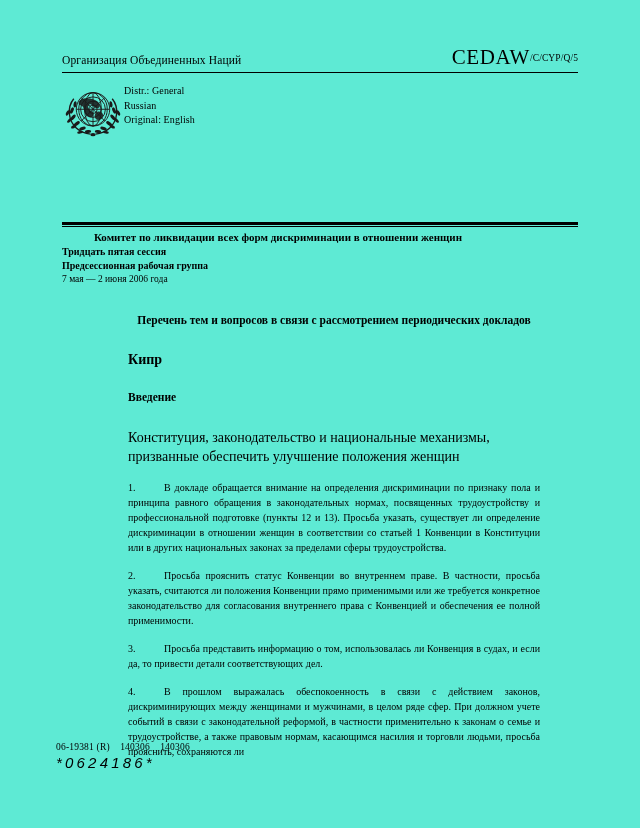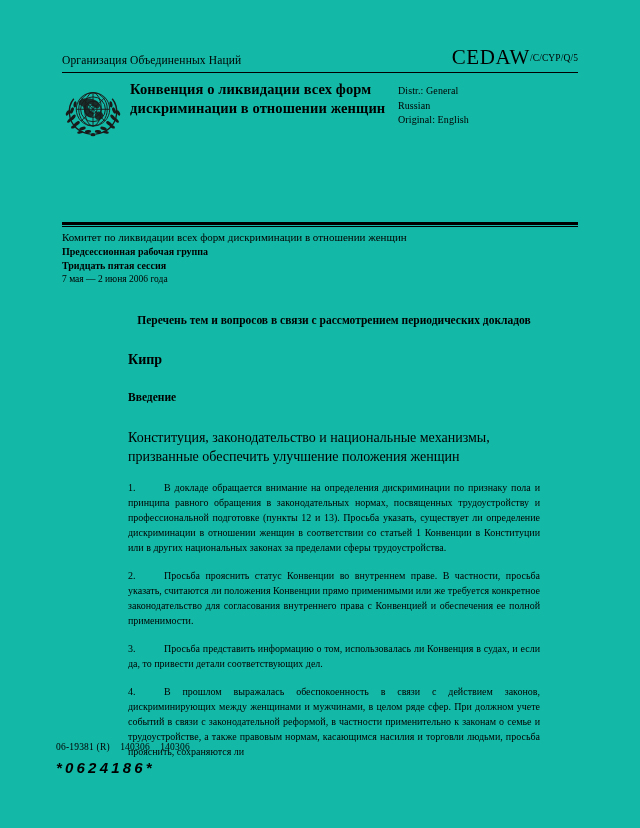--- a/index.html
+++ b/index.html
@@ -10,21 +10,21 @@
   }
   body {
     font-family: "Liberation Serif", "DejaVu Serif", serif;
     color: #000000;
   }
   #page {
     position: relative;
     width: 640px;
     height: 828px;
     margin: 0 auto;
-    background: #14b8a6;
+    background: #5eead4;
     overflow: hidden;
   }
 
   
   .masthead {
     position: absolute;
     left: 62px;
     top: 44px;
     width: 516px;
   }
@@ -111,23 +111,24 @@
   
   .committee {
     position: absolute;
     left: 62px;
     top: 230px;
     width: 400px;
     font-size: 10.5px;
     line-height: 1.42;
   }
   .committee .c-bold {
-    font-weight: normal;
+    font-weight: bold;
     font-size: 11px;
     line-height: 1.35;
+    text-align: right;
   }
   .committee .c-semi {
     font-weight: bold;
     font-size: 10px;
     line-height: 1.4;
   }
   .committee .c-plain {
     font-size: 9.5px;
     line-height: 1.45;
   }
@@ -196,26 +197,25 @@
     width: 400px;
   }
   .job-no {
     font-size: 9.5px;
     letter-spacing: 0.2px;
     line-height: 1.3;
     white-space: pre;
   }
   .barcode-text {
     font-family: "Liberation Sans", "DejaVu Sans", sans-serif;
-    font-weight: bold;
+    font-weight: normal;
     font-style: italic;
     font-size: 15px;
     letter-spacing: 3.2px;
     line-height: 1.3;
-    margin-top: 5px;
     white-space: pre;
   }
 </style>
 </head>
 <body>
 
 <div id="page">
 
   <div class="masthead">
     <div class="masthead-top">
@@ -279,36 +279,35 @@
           <ellipse cx="91" cy="50" rx="4.8" ry="2.3" transform="rotate(60 91 50)"></ellipse>
           <ellipse cx="88" cy="62" rx="4.8" ry="2.3" transform="rotate(44 88 62)"></ellipse>
           <ellipse cx="81" cy="72" rx="4.8" ry="2.3" transform="rotate(26 81 72)"></ellipse>
           <ellipse cx="71" cy="81" rx="4.6" ry="2.2" transform="rotate(12 71 81)"></ellipse>
 
           <ellipse cx="50" cy="85" rx="4.2" ry="2.6"></ellipse>
         </g>
       </svg>
     </div>
 
-    <div class="conv-title">Конвенция о ликвидации всех форм дискриминации в отношении женщин</div>
 
     <div class="distr">
       <div>Distr.: General</div>
       <div>Russian</div>
       <div>Original: English</div>
     </div>
   </div>
 
   <div class="rule-heavy" style="top:222px;"></div>
   <div class="rule-heavy lower-line" style="top:226px;"></div>
 
   <div class="committee">
     <div class="c-bold">Комитет по ликвидации всех форм дискриминации в отношении женщин</div>
+    <div class="c-semi">Тридцать пятая сессия</div>
     <div class="c-semi">Предсессионная рабочая группа</div>
-    <div class="c-semi">Тридцать пятая сессия</div>
     <div class="c-plain">7 мая — 2 июня 2006 года</div>
   </div>
 
   <div class="body-col">
 
     <div class="doc-heading">Перечень тем и вопросов в связи с рассмотрением периодических докладов</div>
 
     <div class="country">Кипр</div>
 
     <div class="sub-heading">Введение</div>

